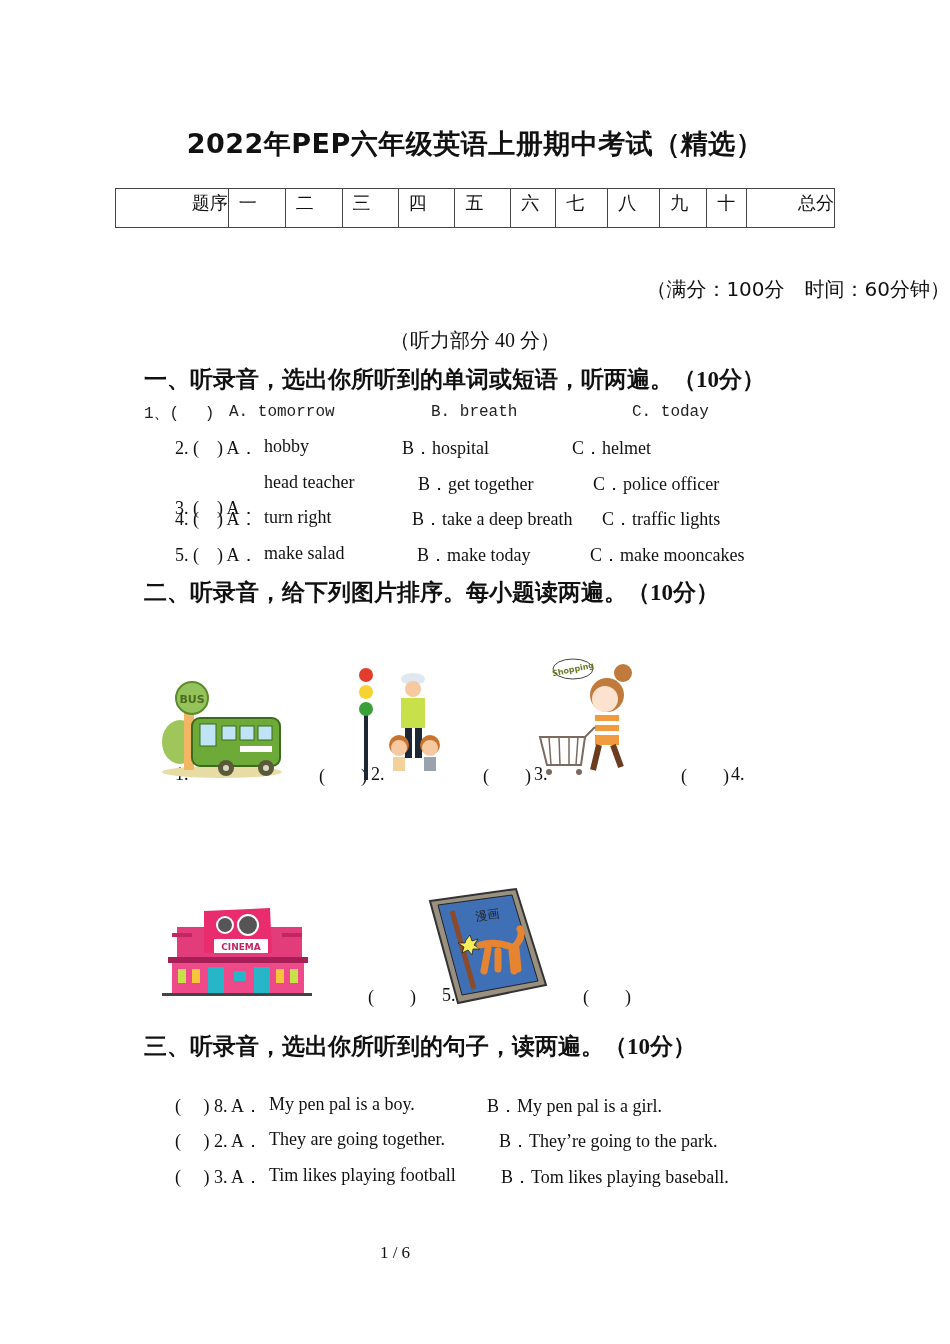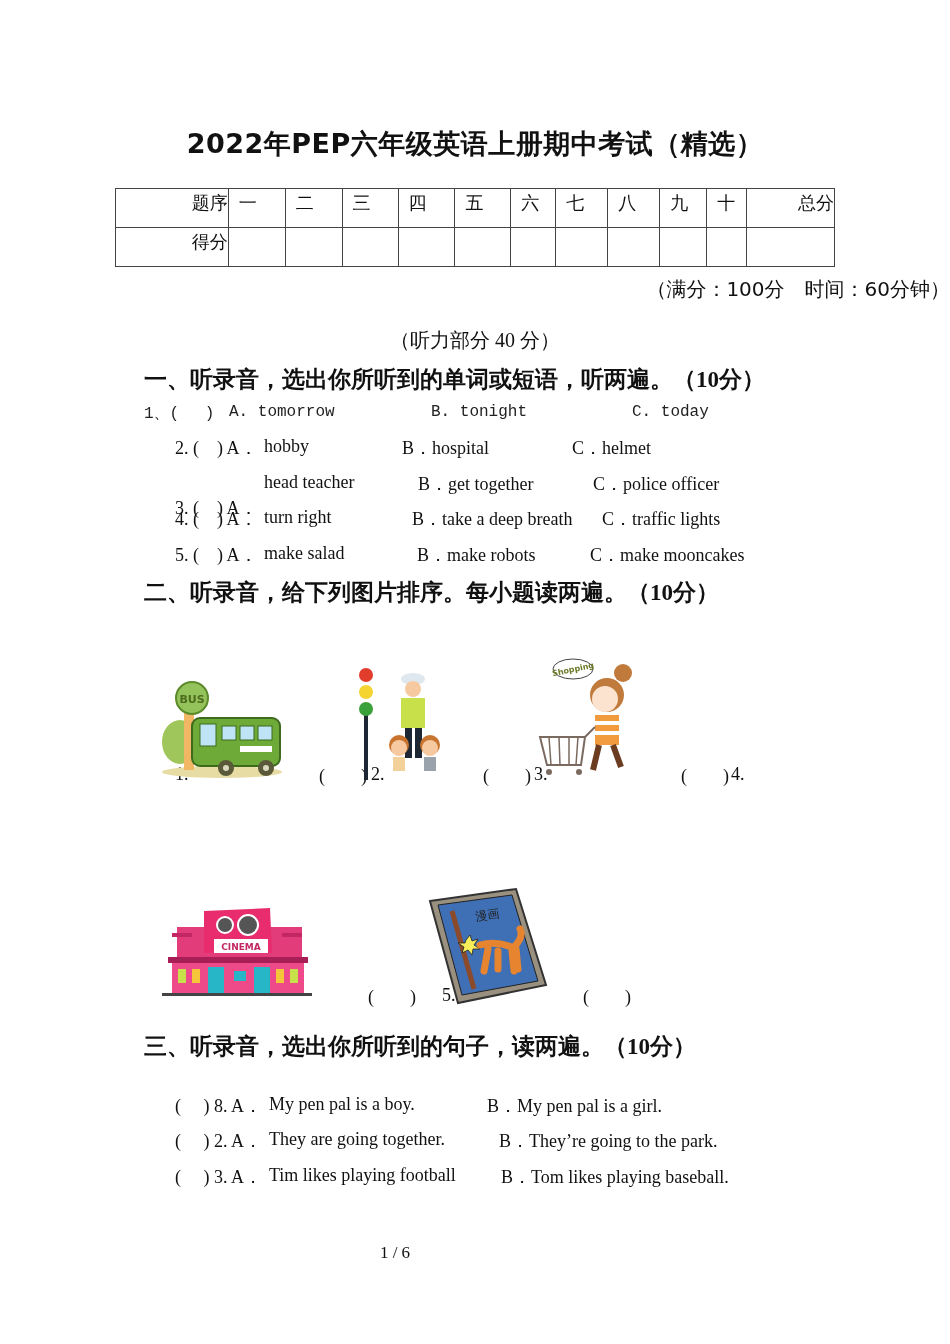--- a/index.html
+++ b/index.html
@@ -53,46 +53,32 @@
     <td class="l">三</td>
     <td class="l">四</td>
     <td class="l">五</td>
     <td class="l">六</td>
     <td class="l">七</td>
     <td class="l">八</td>
     <td class="l">九</td>
     <td class="l">十</td>
     <td class="c">总分</td>
   </tr>
-  <tr>
-    <td class="c">得分</td>
-    <td></td>
-    <td></td>
-    <td></td>
-    <td></td>
-    <td></td>
-    <td></td>
-    <td></td>
-    <td></td>
-    <td></td>
-    <td></td>
-    <td></td>
-  </tr>
 </tbody>
   </table>
 
 <div class="abs meta">（满分：100分　时间：60分钟）</div>
 <div class="abs sub">（听力部分 40 分）</div>
 
 <div class="abs heading" style="top:364px">一、听录音，选出你所听到的单词或短语，听两遍。（10分）</div>
 
 <div>
   <span class="abs mono" style="left:144px; top:403px">1、(　 )</span>
   <span class="abs mono" style="left:229px; top:403px">A. tomorrow</span>
-  <span class="abs mono" style="left:431px; top:403px">B. tonight</span>
+  <span class="abs mono" style="left:431px; top:403px">B. breath</span>
   <span class="abs mono" style="left:632px; top:403px">C. today</span>
 </div>
 <div>
   <span class="abs q" style="left:144px; top:436px">2. (　) A．</span>
   <span class="abs q" style="left:233px; top:436px">hobby</span>
   <span class="abs q" style="left:371px; top:436px">B．hospital</span>
   <span class="abs q" style="left:541px; top:436px">C．helmet</span>
 </div>
 <div>
   <span class="abs q" style="left:144px; top:496px">3. (　) A．</span>
@@ -102,21 +88,21 @@
 </div>
 <div>
   <span class="abs q" style="left:144px; top:507px">4. (　) A．</span>
   <span class="abs q" style="left:233px; top:507px">turn right</span>
   <span class="abs q" style="left:381px; top:507px">B．take a deep breath</span>
   <span class="abs q" style="left:571px; top:507px">C．traffic lights</span>
 </div>
 <div>
   <span class="abs q" style="left:144px; top:543px">5. (　) A．</span>
   <span class="abs q" style="left:233px; top:543px">make salad</span>
-  <span class="abs q" style="left:386px; top:543px">B．make robots</span>
+  <span class="abs q" style="left:386px; top:543px">B．make today</span>
   <span class="abs q" style="left:559px; top:543px">C．make mooncakes</span>
 </div>
 
 <div class="abs heading" style="top:577px">二、听录音，给下列图片排序。每小题读两遍。（10分）</div>
 
 <span class="abs q" style="left:144px; top:764px">1.</span>
 <svg class="img" style="left:160px; top:680px" width="125" height="100" viewBox="0 0 125 100">
   <ellipse cx="62" cy="92" rx="60" ry="6" fill="#e7dca4"></ellipse>
   <ellipse cx="20" cy="62" rx="18" ry="22" fill="#9fc65b"></ellipse>
   <rect x="24" y="30" width="10" height="60" fill="#f2b765"></rect>

